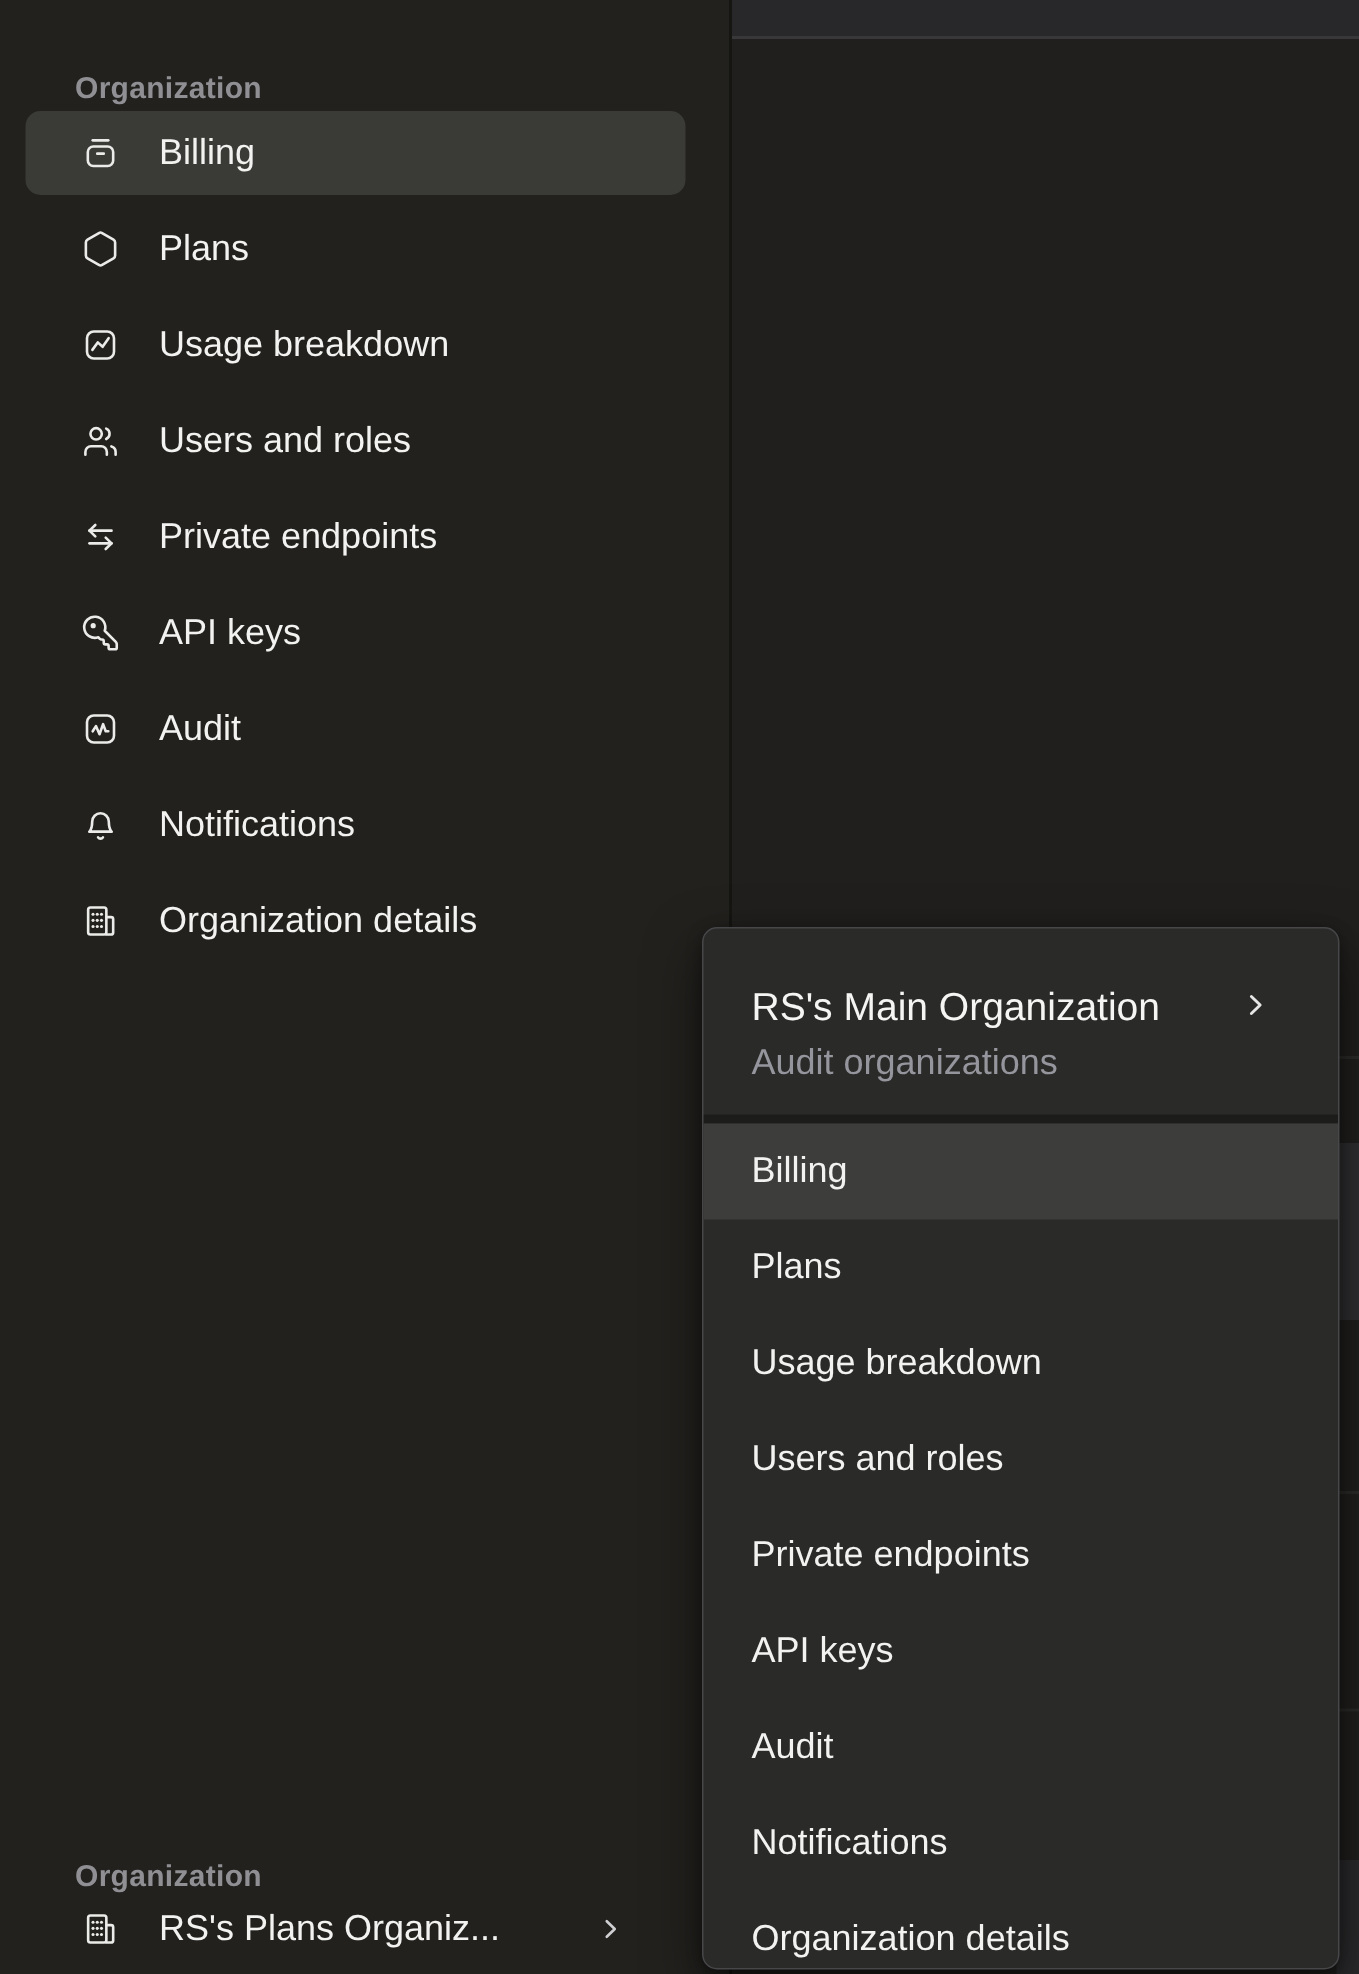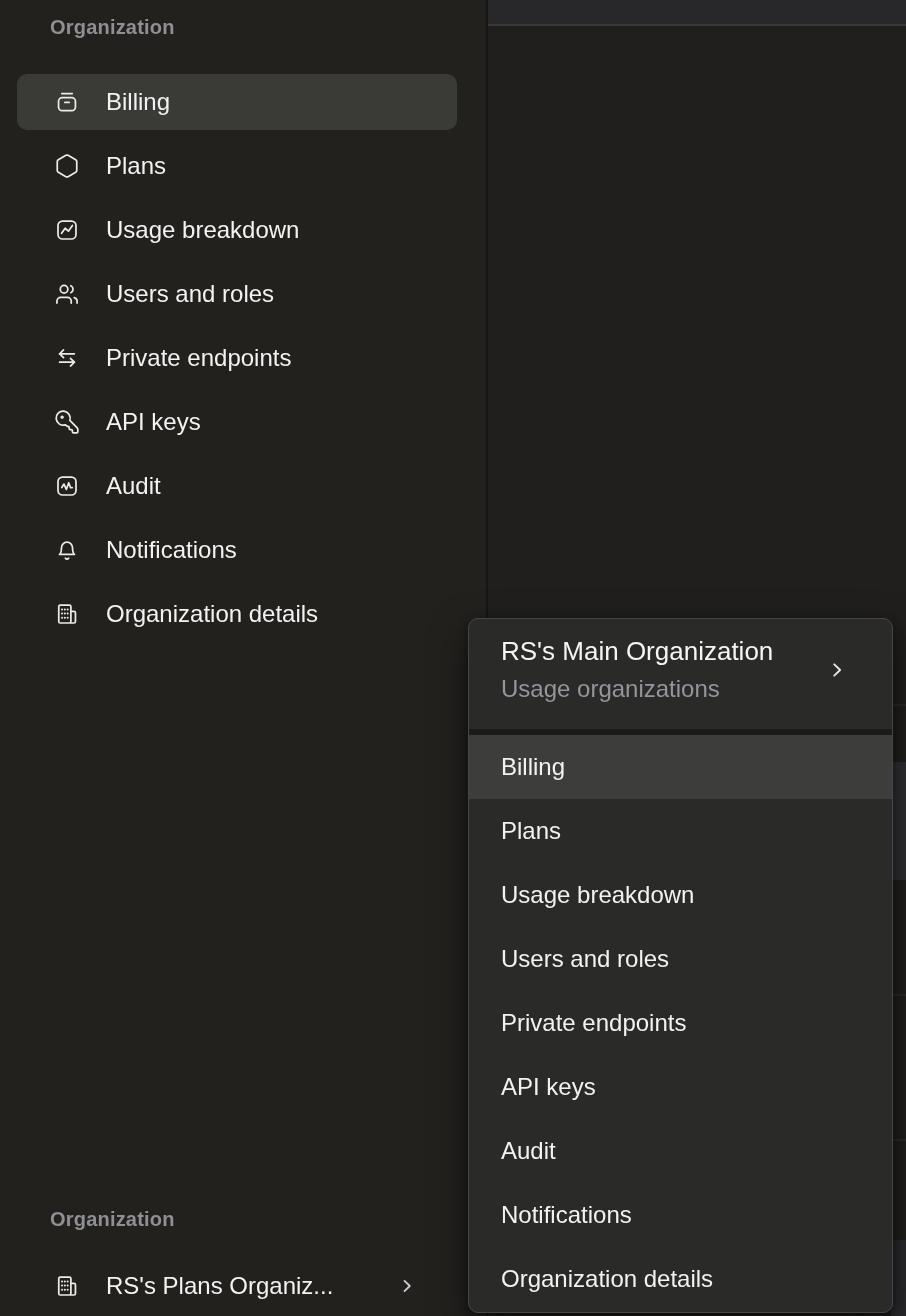--- a/index.html
+++ b/index.html
@@ -42,21 +42,21 @@
   .bg-block.b{top:1240px;height:76px;background:var(--bg-block-b);}
   
   .sidebar{
     position:absolute;left:0;top:0;width:488px;height:1316px;
     background:var(--sidebar-bg);
     border-right:2px solid var(--v-divider);
   }
   .side-section-label{
     position:absolute;left:50px;
     font-size:20px;font-weight:600;color:var(--label-muted);
-    letter-spacing:.2px;white-space:nowrap;
+    letter-spacing:.2px;white-space:nowrap;margin-top:32px;
   }
   .side-section-label.top{top:16px;}
   .side-section-label.bottom{top:1208px;}
   .side-nav{position:absolute;left:17px;top:74px;width:440px;}
   .side-item{
     display:flex;align-items:center;gap:26px;
     height:56px;margin-bottom:8px;border-radius:10px;
     padding-left:37px;cursor:pointer;
     font-size:24px;color:var(--text-primary);white-space:nowrap;
   }
@@ -74,21 +74,21 @@
   .chev svg{width:100%;height:100%;}
   
   .popup{
     position:absolute;left:468px;top:618px;width:425px;height:695px;
     background:var(--popup-bg);
     border:1px solid var(--popup-border);
     border-radius:10px;
     box-shadow:0 14px 36px rgba(0,0,0,.5), 0 3px 10px rgba(0,0,0,.35);
     overflow:hidden;z-index:5;
   }
-  .popup-header{position:relative;height:110px;padding:16px 70px 0 32px;cursor:pointer;}
+  .popup-header{position:relative;height:124px;padding:36px 70px 0 32px;cursor:pointer;}
   .popup-title{font-size:26px;font-weight:500;color:#f5f5f3;line-height:1.25;white-space:nowrap;}
   .popup-sub{font-size:24px;color:var(--text-muted);margin-top:7px;white-space:nowrap;}
   .popup-header .chev{position:absolute;right:44px;top:40px;width:22px;height:22px;color:#e6e6e6;}
   .popup-divider{height:6px;background:var(--popup-divider);}
   .popup-item{
     height:64px;display:flex;align-items:center;
     padding-left:32px;font-size:24px;color:var(--text-primary);
     cursor:pointer;white-space:nowrap;
   }
   .popup-item.highlighted{background:var(--popup-highlight);}
@@ -233,21 +233,21 @@
           <svg viewBox="0 0 24 24" fill="none" stroke="currentColor" stroke-width="2.1" stroke-linecap="round" stroke-linejoin="round">
             <path d="M9 5.8l6.4 6.2L9 18.2"></path>
           </svg>
         </span>
     </div>
   </aside>
 
   <div class="popup">
     <div class="popup-header">
       <div class="popup-title">RS's Main Organization</div>
-      <div class="popup-sub">Usage organizations</div>
+      <div class="popup-sub">Audit organizations</div>
       <span class="chev">
           <svg viewBox="0 0 24 24" fill="none" stroke="currentColor" stroke-width="2.1" stroke-linecap="round" stroke-linejoin="round">
             <path d="M9 5.8l6.4 6.2L9 18.2"></path>
           </svg>
         </span>
     </div>
     <div class="popup-divider"></div>
     <div class="popup-items" id="popup-items">
         <div class="popup-item highlighted">
           <span>Billing</span>

